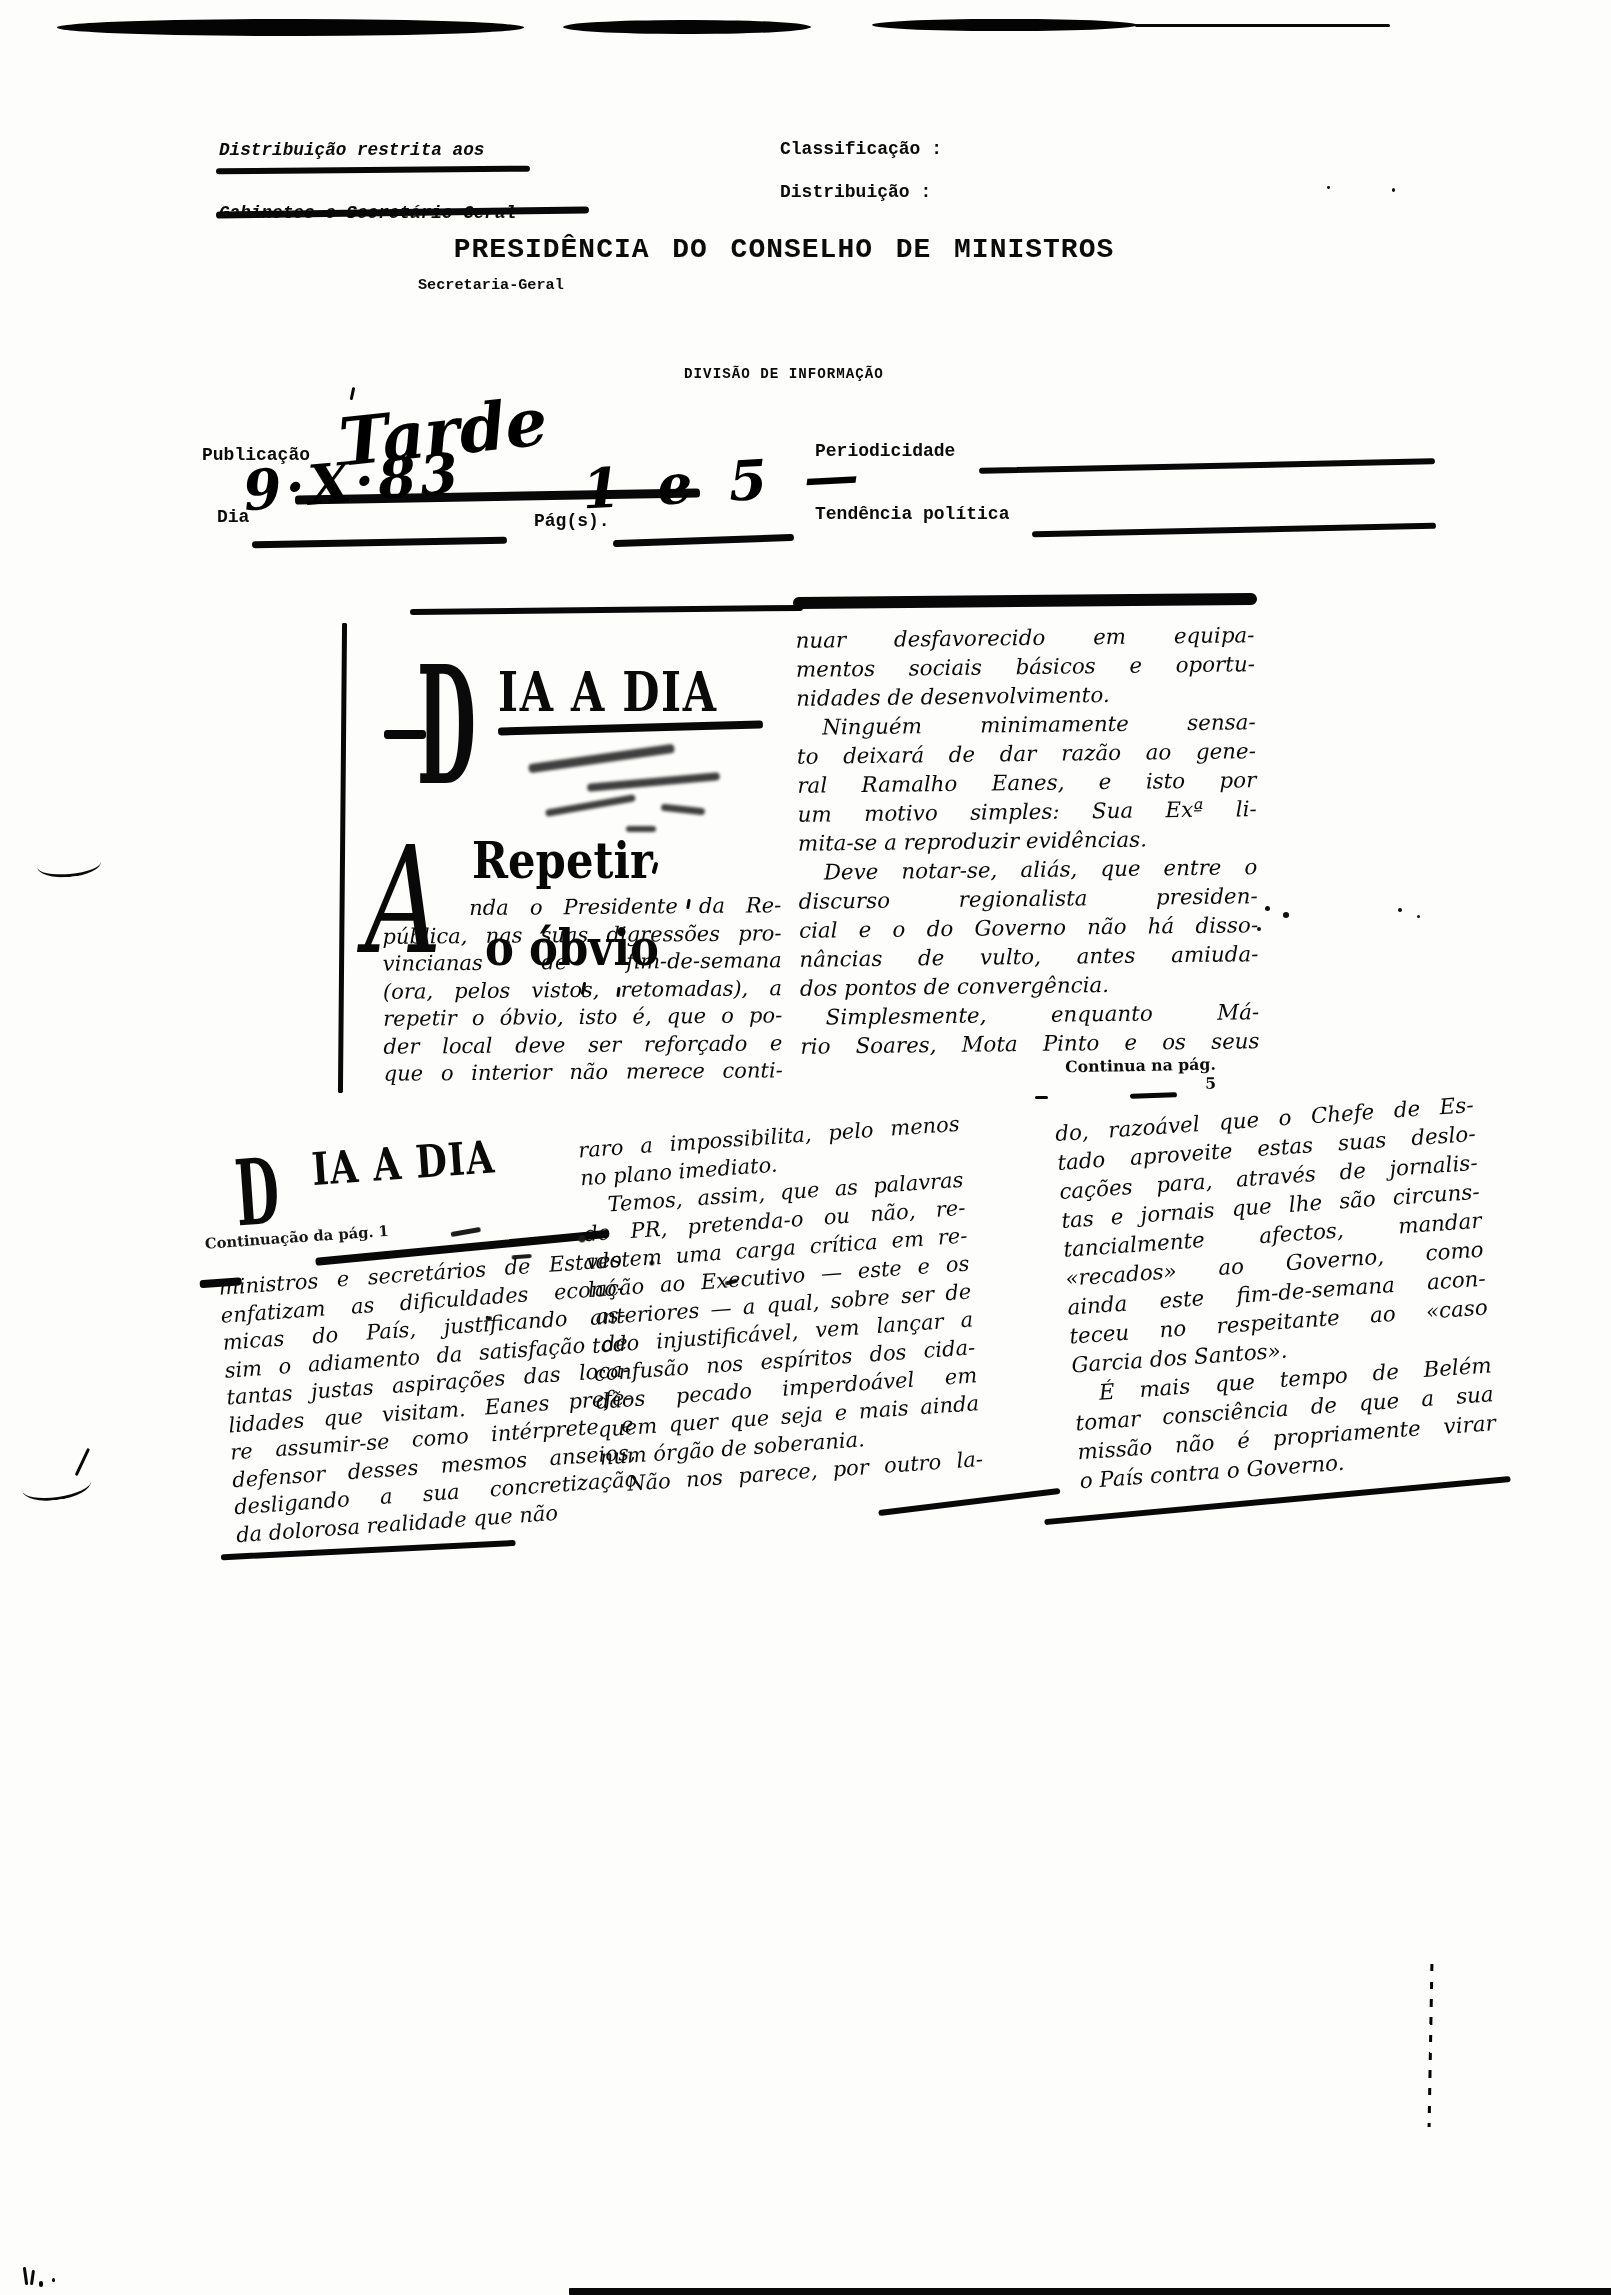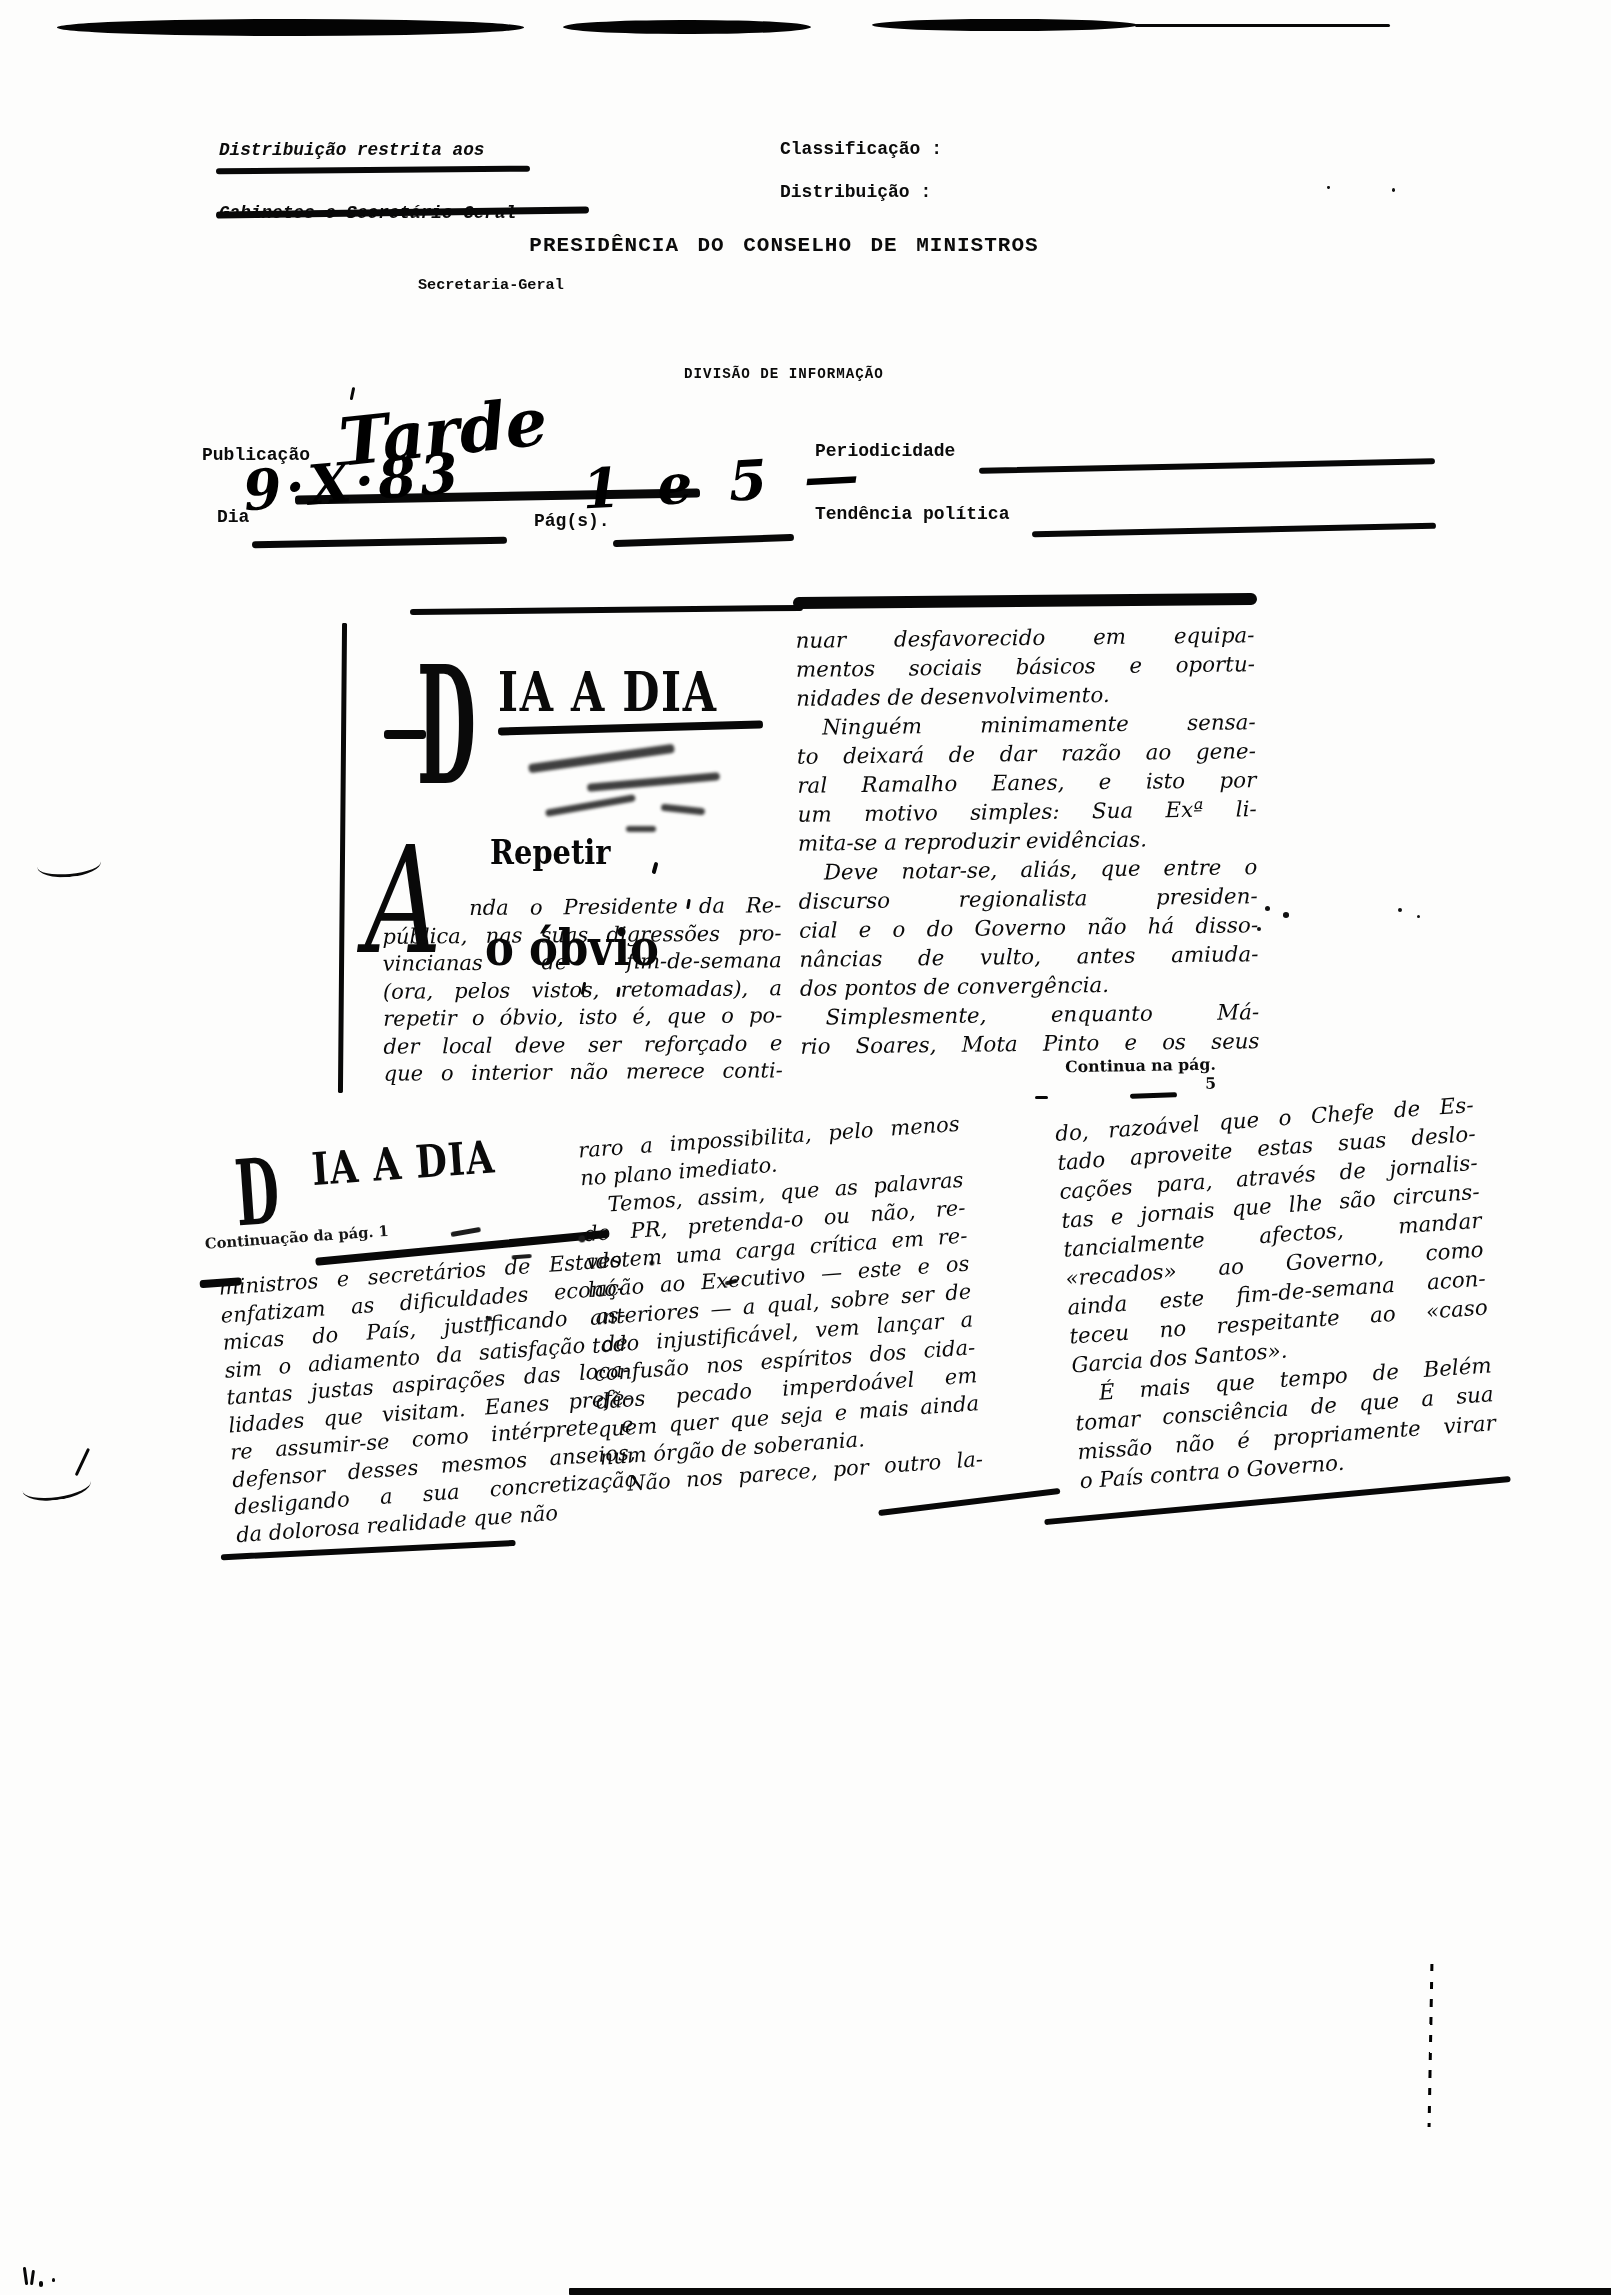--- a/index.html
+++ b/index.html
@@ -41,21 +41,21 @@
   <div class="abs sans b it" style="left:219px;top:140px;font-size:17.7px;">Distribuição restrita aos</div>
   <div class="bar" style="left:216px;top:167px;width:314px;height:6.4px;transform:rotate(-0.5deg);"></div>
   <div class="abs sans b it" style="left:219px;top:182px;font-size:17.7px;margin-top:21px;">Gabinetes e Secretário-Geral</div>
   <div class="bar" style="left:216px;top:209px;width:373px;height:7.4px;transform:rotate(-0.8deg);"></div>
 
   <div class="abs sans b" style="left:780px;top:139px;font-size:18px;">Classificação :</div>
   <div class="abs sans b" style="left:780px;top:182px;font-size:18px;">Distribuição :</div>
   <div class="dot" style="left:1392px;top:188px;width:3.4px;height:3.9px;"></div>
   <div class="dot" style="left:1327px;top:186px;width:2.5px;height:2.9px;"></div>
 
-  <div class="abs sans b" style="left:418px;top:234px;width:732px;text-align:center;font-size:21px;letter-spacing:1px;word-spacing:4.9px;">PRESIDÊNCIA DO CONSELHO DE MINISTROS</div>
+  <div class="abs sans b" style="left:418px;top:234px;width:732px;text-align:center;font-size:28px;letter-spacing:1px;word-spacing:4.9px;">PRESIDÊNCIA DO CONSELHO DE MINISTROS</div>
   <div class="abs sans b" style="left:418px;top:276px;width:732px;font-size:15.2px;">Secretaria-Geral</div>
   <div class="abs sans b" style="left:418px;top:366px;width:732px;text-align:center;font-size:14.2px;letter-spacing:1px;">DIVISÃO DE INFORMAÇÃO</div>
   <div class="bar" style="left:351px;top:387px;width:2.5px;height:12.8px;transform:rotate(12deg);"></div>
 
   <div class="abs sans b" style="left:202px;top:445px;font-size:18px;">Publicação</div>
   <div class="hand" style="left:339px;top:399px;font-size:66px;transform:rotate(-6deg);">Tarde</div>
   <div class="bar" style="left:295px;top:492px;width:405px;height:8.8px;transform:rotate(-1deg);"></div>
   <div class="abs sans b" style="left:815px;top:441px;font-size:18px;">Periodicidade</div>
   <div class="bar" style="left:979px;top:463px;width:456px;height:5.9px;transform:rotate(-1.2deg);"></div>
 
@@ -82,21 +82,21 @@
   <div class="bar" style="left:498px;top:724px;width:265px;height:8.4px;transform:rotate(-1.5deg);"></div>
 
   <div class="smudge" style="left:523px;top:747px;width:216px;height:98px;">
     <div class="s" style="left:4.9px;top:7.4px;width:147px;height:8.8px;transform:rotate(-8deg);"></div>
     <div class="s" style="left:64px;top:30.5px;width:133px;height:7.9px;transform:rotate(-5deg);"></div>
     <div class="s" style="left:22px;top:55px;width:91px;height:7.4px;transform:rotate(-10deg);"></div>
     <div class="s" style="left:138px;top:59px;width:44px;height:6.9px;transform:rotate(6deg);"></div>
     <div class="s" style="left:103px;top:79px;width:29.5px;height:5.9px;"></div>
   </div>
 
-  <div class="headline" style="left:490px;top:835px;font-size:34px;">
+  <div class="headline" style="left:472px;top:835px;font-size:51px;">
     <span class="condense" style="transform:scaleX(.85);">Repetir</span>
   </div>
   <div class="headline" style="left:485px;top:922px;font-size:51px;">
     <span class="condense" style="transform:scaleX(.85);">o óbvio</span>
   </div>
 
   <div class="bar" style="left:653px;top:862px;width:3.9px;height:11.8px;transform:rotate(15deg);"></div>
   <div class="bar" style="left:687px;top:899px;width:3.4px;height:9.8px;transform:rotate(10deg);"></div>
   <div class="bar" style="left:582px;top:982px;width:3.4px;height:12.8px;transform:rotate(12deg);"></div>
   <div class="bar" style="left:617px;top:987px;width:2.9px;height:9.8px;transform:rotate(8deg);"></div>

